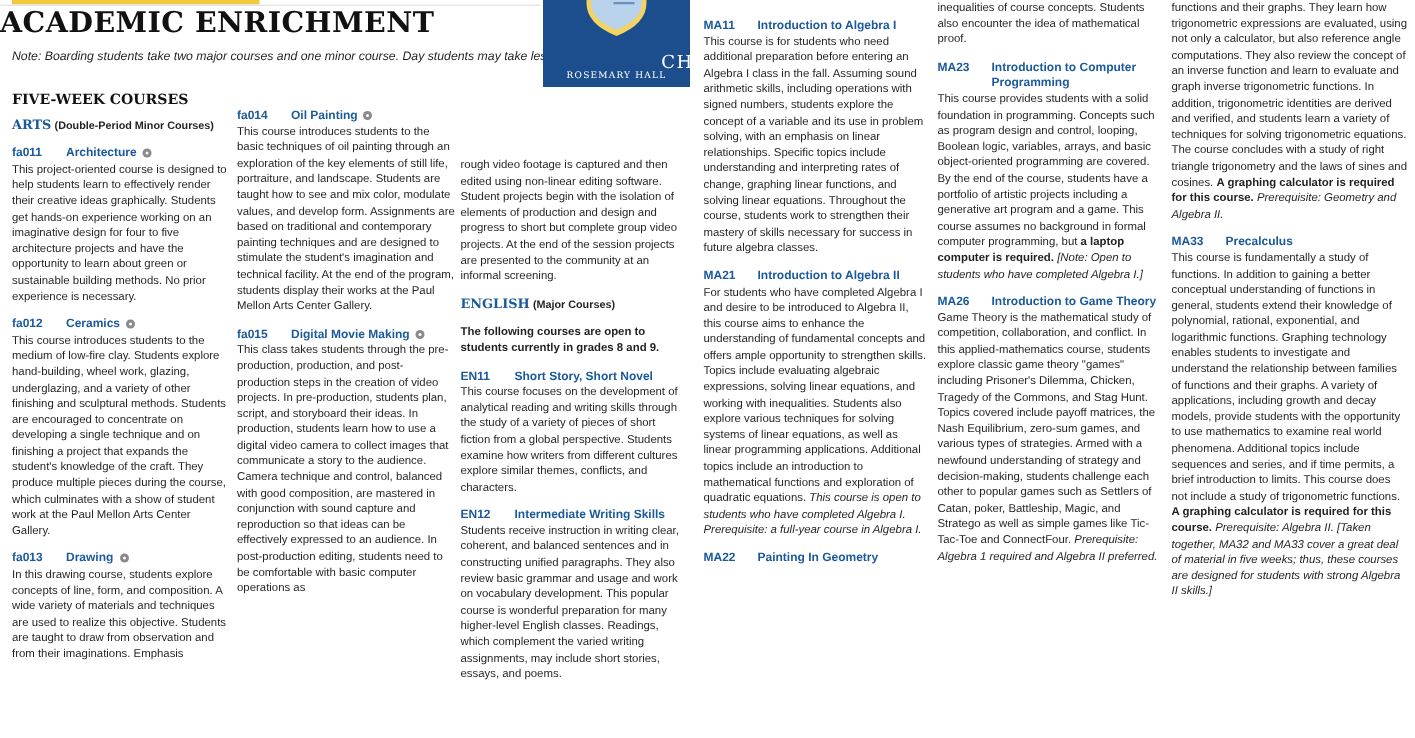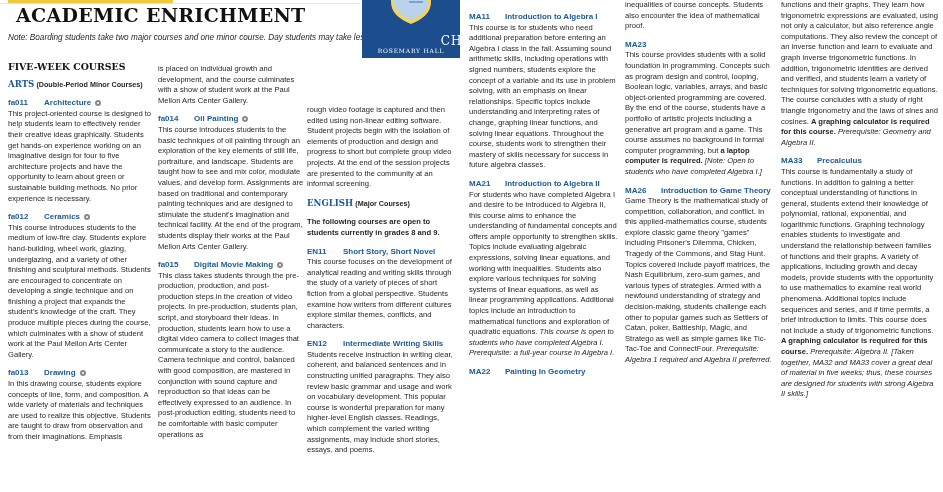--- a/index.html
+++ b/index.html
@@ -1,19 +1,19 @@
 <!DOCTYPE html>
 <html><head>
 <meta charset="utf-8">
 <style>
   html,body{margin:0;padding:0;}
   body{width:943px;height:492px;overflow:hidden;background:#ffffff;position:relative;font-family:"Liberation Sans",sans-serif;color:#231f20;}
   .yellow-bar{position:absolute;left:8px;top:0;width:165px;height:3px;background:#f0c93c;}
   .rule{position:absolute;left:0;top:3px;width:360px;height:1px;background:#e6e6e6;}
-  .title{position:absolute;left:16px;top:4px;font-family:"DejaVu Serif",serif;font-weight:900;font-size:19px;letter-spacing:0.3px;color:#111;}
+  .title{position:absolute;left:0;top:4px;font-family:"DejaVu Serif",serif;font-weight:900;font-size:19px;letter-spacing:0.3px;color:#111;}
   .note{position:absolute;left:8px;top:33px;font-size:8.2px;font-style:italic;color:#231f20;white-space:nowrap;}
   .logo{position:absolute;left:362px;top:0;width:98px;height:58px;background:#1c4e8e;text-align:center;overflow:hidden;}
   .logo .shield{position:absolute;left:27px;top:-16px;width:44px;height:40px;}
   .logo .name{position:absolute;left:12px;top:34px;width:98px;font-family:"DejaVu Serif",serif;font-size:12px;color:#ffffff;letter-spacing:1px;margin-left:48px;}
   .logo .sub{position:absolute;left:0;top:47px;width:98px;font-family:"DejaVu Serif",serif;font-size:6px;color:#ffffff;letter-spacing:0.8px;}
   .col{position:absolute;font-size:7.6px;line-height:10.6px;color:#231f20;}
   .col p{margin:0;}
   .sec-head{font-family:"DejaVu Serif",serif;font-weight:900;font-size:9.4px;color:#111;}
   .dept{font-family:"DejaVu Serif",serif;font-weight:900;font-size:8.6px;color:#1a5a9b;}
   .dept-sub{font-weight:bold;font-size:7.2px;color:#231f20;font-family:"Liberation Sans",sans-serif;}
@@ -54,21 +54,20 @@
   <p>This project-oriented course is designed to help students learn to effectively render their creative ideas graphically. Students get hands-on experience working on an imaginative design for four to five architecture projects and have the opportunity to learn about green or sustainable building methods. No prior experience is necessary.</p>
   <div class="gap"></div>
   <p class="course-head"><span class="code">fa012</span><span>Ceramics</span><span class="icon-plus"></span></p>
   <p>This course introduces students to the medium of low-fire clay. Students explore hand-building, wheel work, glazing, underglazing, and a variety of other finishing and sculptural methods. Students are encouraged to concentrate on developing a single technique and on finishing a project that expands the student's knowledge of the craft. They produce multiple pieces during the course, which culminates with a show of student work at the Paul Mellon Arts Center Gallery.</p>
   <div class="gap"></div>
   <p class="course-head"><span class="code">fa013</span><span>Drawing</span><span class="icon-plus"></span></p>
   <p>In this drawing course, students explore concepts of line, form, and composition. A wide variety of materials and techniques are used to realize this objective. Students are taught to draw from observation and from their imaginations. Emphasis</p>
 </div>
 
 <div class="col" style="left:158px;top:64px;width:146px;">
-  <p>is placed on individual growth and development, and the course culminates with a show of student work at the Paul Mellon Arts Center Gallery.</p>
   <div class="gap"></div>
   <p class="course-head"><span class="code">fa014</span><span>Oil Painting</span><span class="icon-plus"></span></p>
   <p>This course introduces students to the basic techniques of oil painting through an exploration of the key elements of still life, portraiture, and landscape. Students are taught how to see and mix color, modulate values, and develop form. Assignments are based on traditional and contemporary painting techniques and are designed to stimulate the student's imagination and technical facility. At the end of the program, students display their works at the Paul Mellon Arts Center Gallery.</p>
   <div class="gap"></div>
   <p class="course-head"><span class="code">fa015</span><span>Digital Movie Making</span><span class="icon-plus"></span></p>
   <p>This class takes students through the pre-production, production, and post-production steps in the creation of video projects. In pre-production, students plan, script, and storyboard their ideas. In production, students learn how to use a digital video camera to collect images that communicate a story to the audience. Camera technique and control, balanced with good composition, are mastered in conjunction with sound capture and reproduction so that ideas can be effectively expressed to an audience. In post-production editing, students need to be comfortable with basic computer operations as</p>
 </div>
 
 <div class="col" style="left:307px;top:65px;width:150px;margin-top:40px;">
   <p>rough video footage is captured and then edited using non-linear editing software. Student projects begin with the isolation of elements of production and design and progress to short but complete group video projects. At the end of the session projects are presented to the community at an informal screening.</p>
@@ -92,20 +91,21 @@
   <p><span>For students who have completed Algebra I and desire to be introduced to Algebra II, this course aims to enhance the understanding of fundamental concepts and offers ample opportunity to strengthen skills. Topics include evaluating algebraic expressions, solving linear equations, and working with inequalities. Students also explore various techniques for solving systems of linear equations, as well as linear programming applications. Additional topics include an introduction to mathematical functions and exploration of quadratic equations.</span> <i>This course is open to students who have completed Algebra I. Prerequisite: a full-year course in Algebra I.</i></p>
   <div class="gap"></div>
   <p class="course-head"><span class="code">MA22</span><span>Painting In Geometry</span></p>
 </div>
 
 <div class="col" style="left:625px;top:0px;width:150px;">
   <p>inequalities of course concepts. Students also encounter the idea of mathematical proof.</p>
   <div class="gap"></div>
   <p class="course-head" style="display:flex">
       <span class="code">MA23</span>
+      <span style="flex:1">Introduction to Computer Programming</span>
     </p>
   <p><span>This course provides students with a solid foundation in programming. Concepts such as program design and control, looping, Boolean logic, variables, arrays, and basic object-oriented programming are covered. By the end of the course, students have a portfolio of artistic projects including a generative art program and a game. This course assumes no background in formal computer programming, but</span> <b>a laptop computer is required.</b> <i>[Note: Open to students who have completed Algebra I.]</i></p>
   <div class="gap"></div>
   <p class="course-head"><span class="code">MA26</span><span>Introduction to Game Theory</span></p>
   <p><span>Game Theory is the mathematical study of competition, collaboration, and conflict. In this applied-mathematics course, students explore classic game theory "games" including Prisoner's Dilemma, Chicken, Tragedy of the Commons, and Stag Hunt. Topics covered include payoff matrices, the Nash Equilibrium, zero-sum games, and various types of strategies. Armed with a newfound understanding of strategy and decision-making, students challenge each other to popular games such as Settlers of Catan, poker, Battleship, Magic, and Stratego as well as simple games like Tic-Tac-Toe and ConnectFour.</span> <i>Prerequisite: Algebra 1 required and Algebra II preferred.</i></p>
 </div>
 
 <div class="col" style="left:781px;top:0px;width:158px;">
   <p><span>functions and their graphs. They learn how trigonometric expressions are evaluated, using not only a calculator, but also reference angle computations. They also review the concept of an inverse function and learn to evaluate and graph inverse trigonometric functions. In addition, trigonometric identities are derived and verified, and students learn a variety of techniques for solving trigonometric equations. The course concludes with a study of right triangle trigonometry and the laws of sines and cosines.</span> <b>A graphing calculator is required for this course.</b> <i>Prerequisite: Geometry and Algebra II.</i></p>
   <div class="gap"></div>

